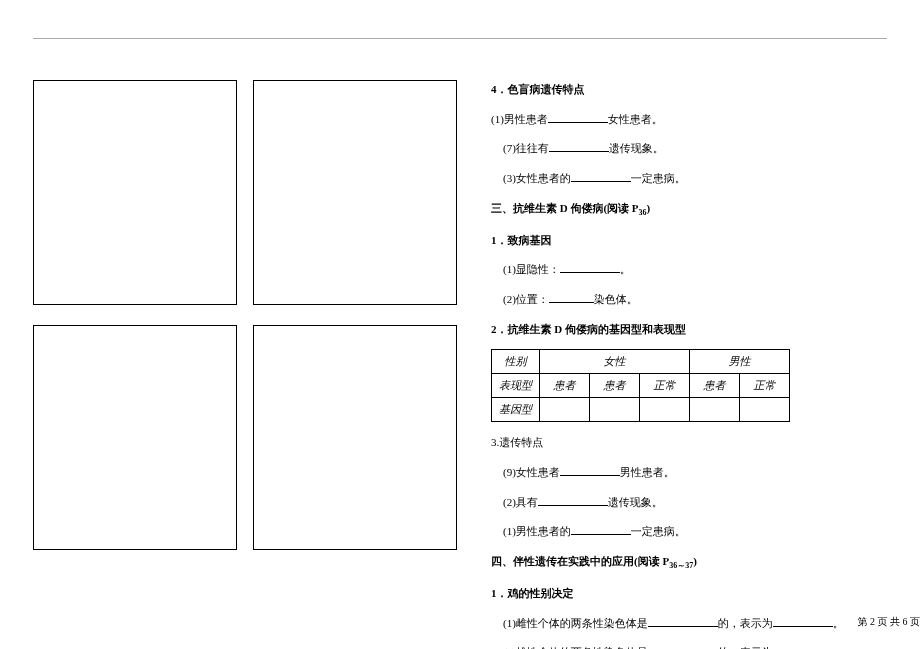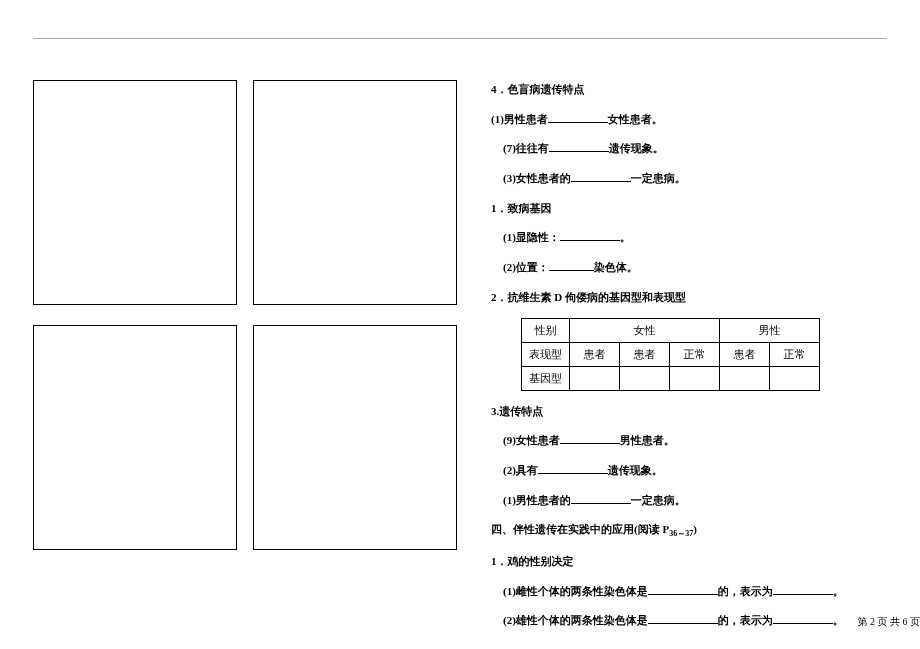--- a/index.html
+++ b/index.html
@@ -47,21 +47,20 @@
     }
     .right-content {
       position: absolute;
       left: 491px;
       top: 80px;
       width: 398px;
     }
     .line {
       margin-bottom: 11px;
       line-height: 1.7;
-      font-weight: bold;
     }
     .bold {
       font-weight: bold;
     }
     .indent1 {
       padding-left: 12px;
     }
     .blank {
       display: inline-block;
       border-bottom: 1px solid #000;
@@ -70,22 +69,22 @@
       vertical-align: baseline;
     }
     .blank-short {
       min-width: 45px;
     }
     .blank-long {
       min-width: 70px;
     }
     table {
       border-collapse: collapse;
-      margin-left: 30px;
       margin-bottom: 11px;
+      font-style: italic;
     }
     td {
       border: 1px solid #000;
       text-align: center;
       height: 24px;
       font-size: 11px;
       padding: 0 4px;
     }
     .col-label { width: 48px; }
     .col-f { width: 50px; }
@@ -125,20 +124,23 @@
   <div class="line">
     <span>(1)男性患者</span><span class="blank"></span><span>女性患者。</span>
   </div>
   <div class="line indent1">
     <span>(7)往往有</span><span class="blank"></span><span>遗传现象。</span>
   </div>
   <div class="line indent1">
     <span>(3)女性患者的</span><span class="blank"></span><span>一定患病。</span>
   </div>
 
+  <div class="line bold">
+    <span>三、抗维生素 D 佝偻病(阅读 P</span><span class="sub">36</span><span>)</span>
+  </div>
 
   <div class="line bold">1．致病基因</div>
   <div class="line indent1">
     <span>(1)显隐性：</span><span class="blank"></span><span>。</span>
   </div>
   <div class="line indent1">
     <span></span><span>(2)位置：</span><span class="blank blank-short"></span><span>染色体。</span>
   </div>
 
   <div class="line bold">2．抗维生素 D 佝偻病的基因型和表现型</div>

